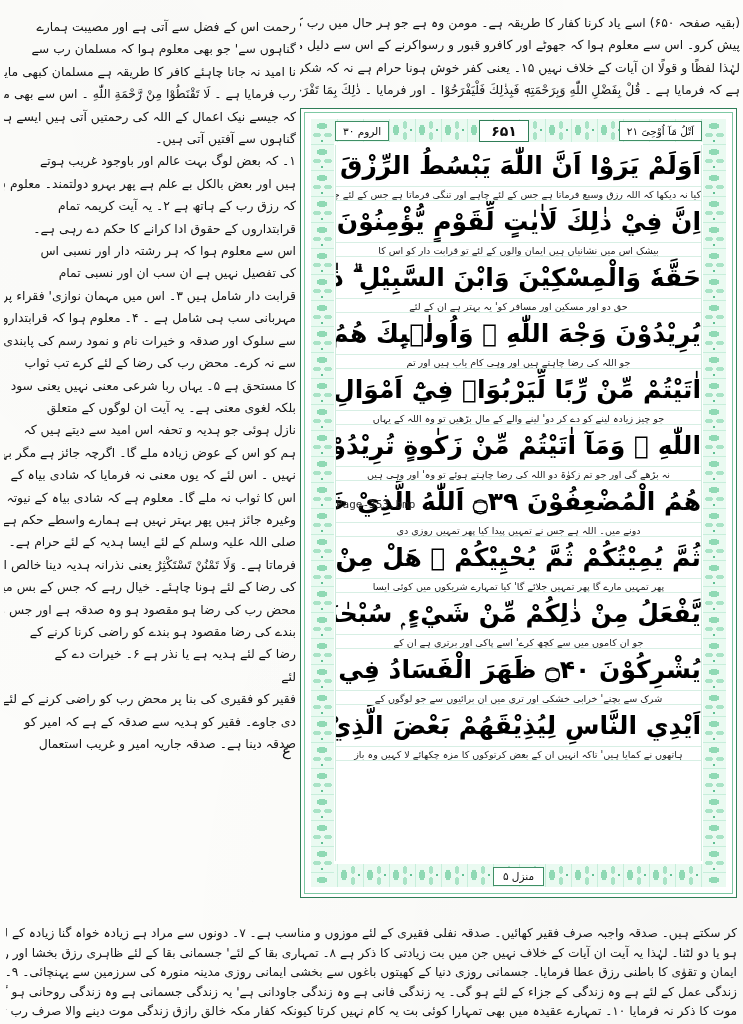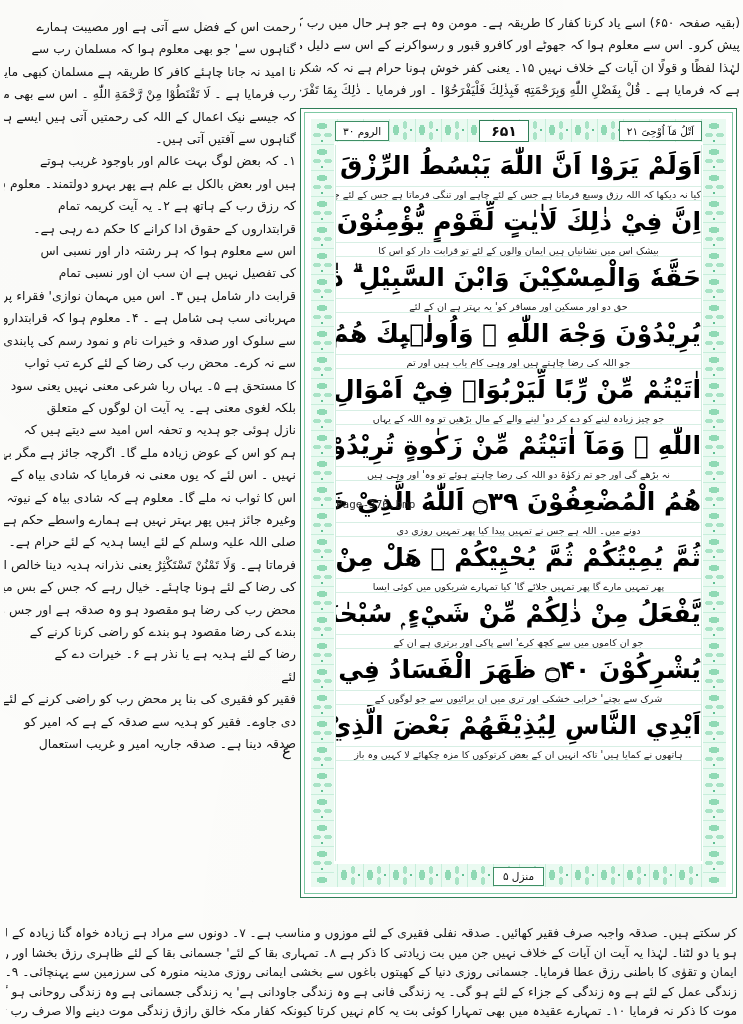--- a/index.html
+++ b/index.html
@@ -289,21 +289,21 @@
         <div class="trans-line">ہاتھوں نے کمایا ہیں' تاکہ انہیں ان کے بعض کرتوکوں کا مزہ چکھائے لا کہیں وہ باز</div>
       </div>
 
       <div class="manzil-row">
         <div class="manzil-box">منزل ۵</div>
       </div>
 
     </div>
   </div>
 
-  <div class="watermark">Page-376.bmp</div>
+  <div class="watermark">Page-353.bmp</div>
 
   <div class="botblock urdu">
     <span class="ln">کر سکتے ہیں۔ صدقہ واجبہ صرف فقیر کھائیں۔ صدقہ نفلی فقیری کے لئے موزوں و مناسب ہے۔ ۷۔ دونوں سے مراد ہے زیادہ خواہ گنا زیادہ کے لئے</span>
     <span class="ln">ہو یا دو لٹنا۔ لہٰذا یہ آیت ان آیات کے خلاف نہیں جن میں بت زیادتی کا ذکر ہے ۸۔ تمہاری بقا کے لئے' جسمانی بقا کے لئے ظاہری رزق بخشا اور روحانی بقا کے لئے</span>
     <span class="ln">ایمان و تقوٰی کا باطنی رزق عطا فرمایا۔ جسمانی روزی دنیا کے کھیتوں باغوں سے بخشی ایمانی روزی مدینہ منورہ کی سرزمین سے پہنچائی۔ ۹۔ دوسری بار صور پھونکنے پر' یہ</span>
     <span class="ln">زندگی عمل کے لئے ہے وہ زندگی کے جزاء کے لئے ہو گی۔ یہ زندگی فانی ہے وہ زندگی جاودانی ہے' یہ زندگی جسمانی ہے وہ زندگی روحانی ہو گی۔ اس لئے اس زندگی کے بعد</span>
     <span class="ln">موت کا ذکر نہ فرمایا ۱۰۔ تمہارے عقیدہ میں بھی تمہارا کوئی بت یہ کام نہیں کرتا کیونکہ کفار مکہ خالق رازق زندگی موت دینے والا صرف رب تعالٰی کو مانتے تھے ۱۱۔</span>
   </div>
 
   <div class="speckle"></div>

